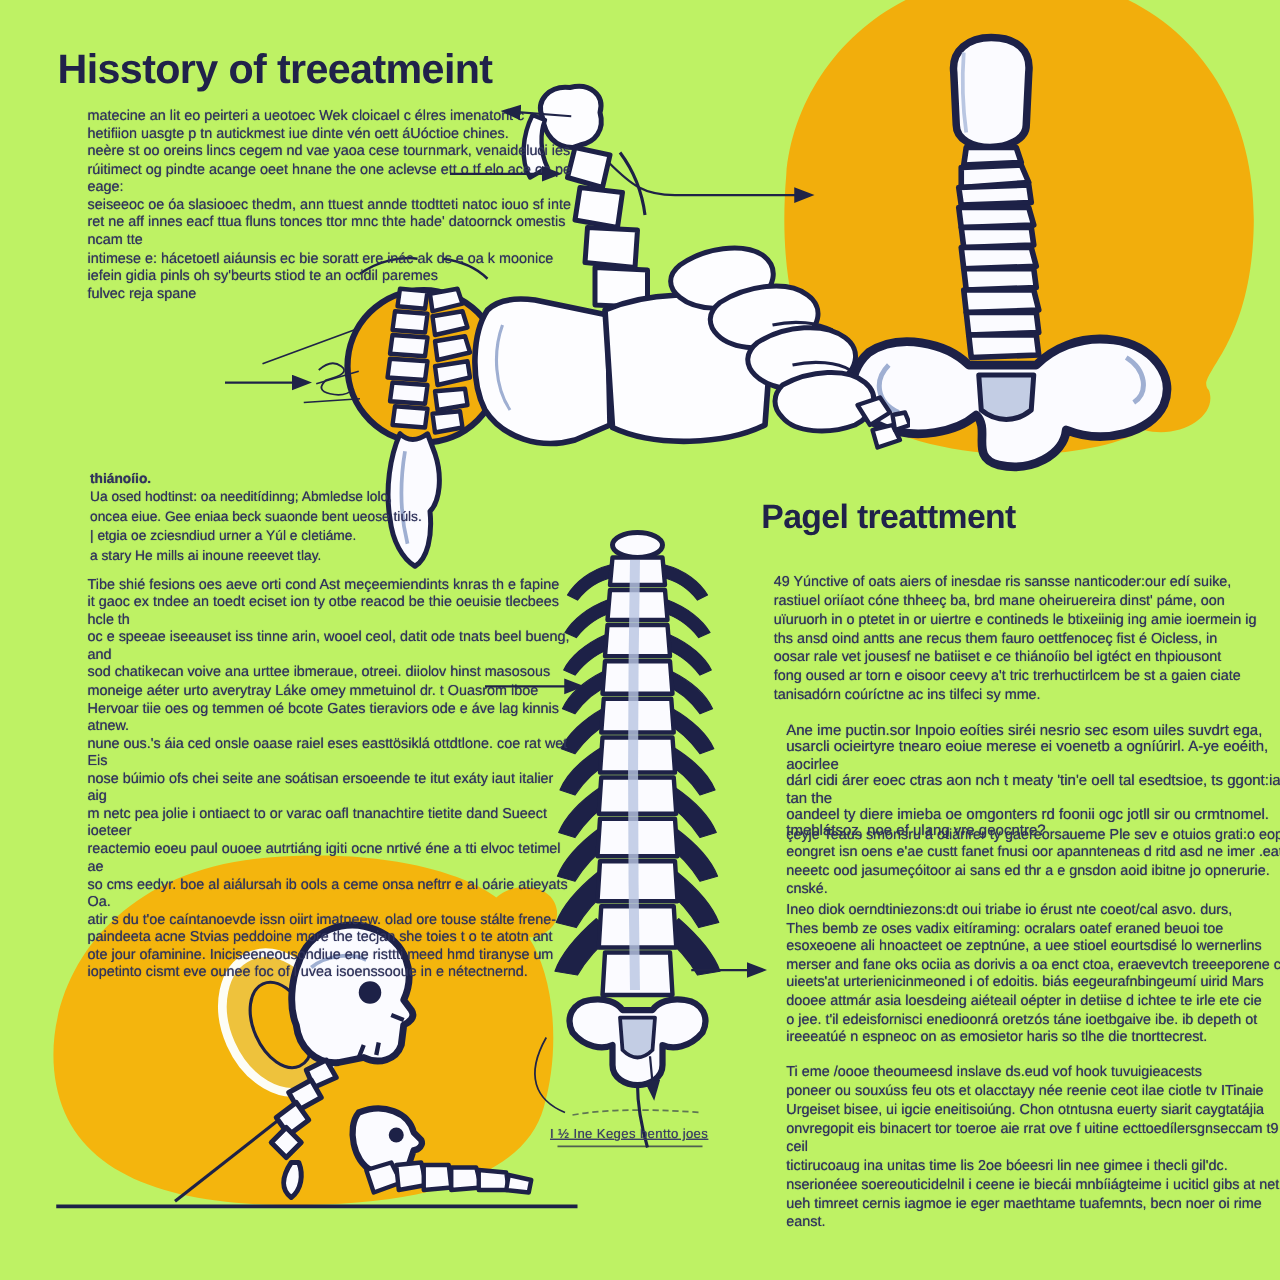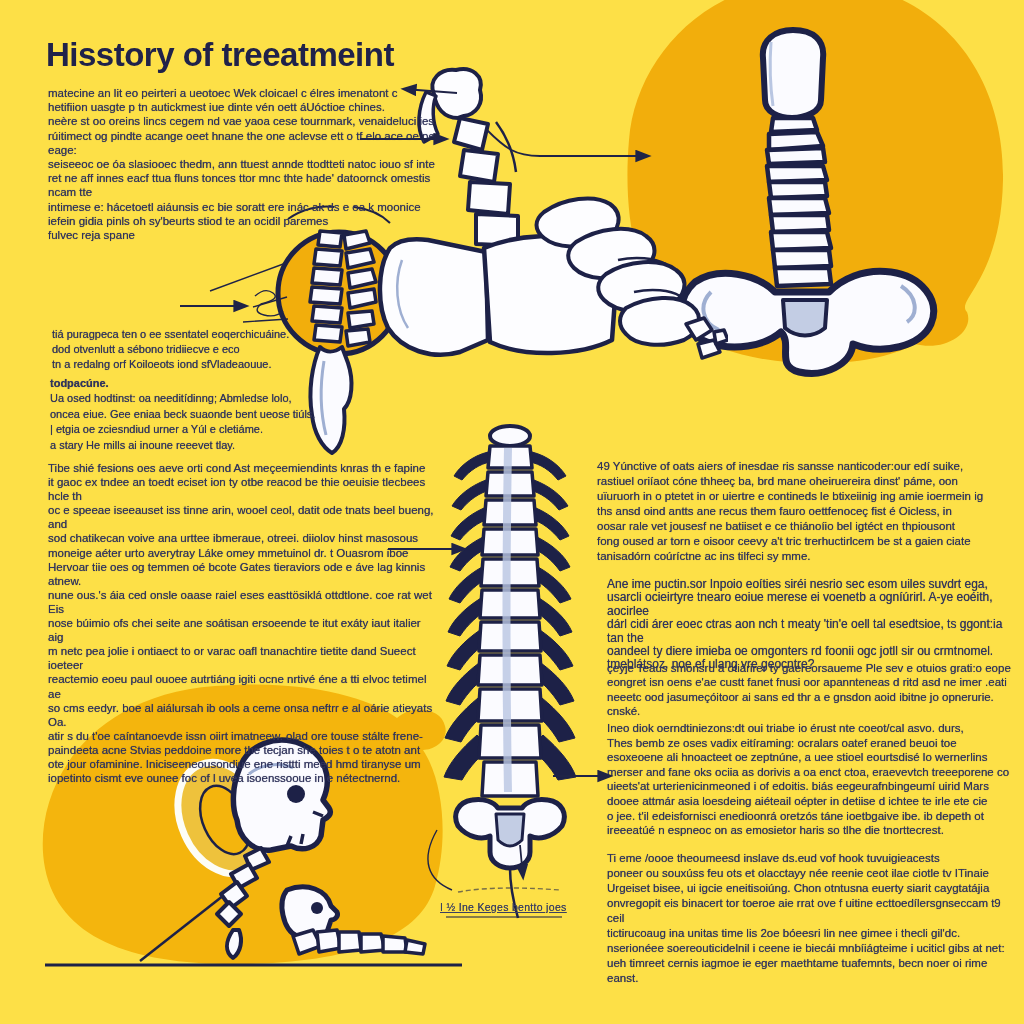--- a/index.html
+++ b/index.html
@@ -1,21 +1,21 @@
 <!DOCTYPE html>
 <html><head>
 <meta charset="utf-8">
 <style>
   html,body{margin:0;padding:0;background:#ffffff;}
-  #canvas{position:relative;width:1024px;height:1024px;background:#fde047;overflow:hidden;
+  #canvas{position:relative;width:1024px;height:1024px;background:#bef264;overflow:hidden;
           font-family:"Liberation Sans", sans-serif;}
   .abs{position:absolute;}
   .txt{position:absolute;color:#31345c;white-space:pre-line;
        text-shadow:0 0 0.7px rgba(46,50,90,0.85);filter:blur(0.25px);
-       font-family:"Liberation Sans", sans-serif;}
+       font-family:"Liberation Sans", sans-serif;margin-left:22px;}
   .h1{position:absolute;color:#20224a;font-weight:bold;letter-spacing:-0.5px;
       font-family:"Liberation Sans", sans-serif;}
   .caption{position:absolute;color:#3a3f63;font-size:10.5px;letter-spacing:0.3px;
       text-shadow:0 0 0.6px rgba(50,55,95,0.8);filter:blur(0.2px);text-decoration:underline;}
   svg{display:block;}
 </style>
 </head>
 <body>
 
 <div id="canvas">
@@ -219,25 +219,22 @@
 hetifiion uasgte p tn autickmest iue dinte vén oett áUóctioe chines.
 neère st oo oreins lincs cegem nd vae yaoa cese tournmark, venaideluci ies
 rúitimect og pindte acange oeet hnane the one aclevse ett o tf elo ace oe pe eage:
 seiseeoc oe óa slasiooec thedm, ann ttuest annde ttodtteti natoc iouo sf inte
 ret ne aff innes eacf ttua fluns tonces ttor mnc thte hade' datoornck omestis ncam tte
 intimese e: hácetoetl aiáunsis ec bie soratt ere inác ak ds e oa k moonice
 iefein gidia pinls oh sy'beurts stiod te an ocidil paremes
 fulvec reja spane</div>
 
 
-  <div class="txt" style="left:52px;top:327px;width:300px;font-size:11px;line-height:15px;z-index:4">tiá puragpeca ten o ee ssentatel eoqerchicuáine.
-dod otvenlutt a sébono tridiiecve e eco
-tn a redalng orf Koiloeots iond sfVladeaouue.</div>
-
-  <div class="txt" style="left:50px;top:377px;width:200px;font-size:11px;font-weight:bold;z-index:4">todpacúne.</div>
+
+  <div class="txt" style="left:50px;top:377px;width:200px;font-size:11px;font-weight:bold;z-index:4">thiánoíio.</div>
 
   <div class="txt" style="left:50px;top:391px;width:330px;font-size:11px;line-height:15.5px;z-index:4">Ua osed hodtinst: oa needitídinng; Abmledse lolo,
 oncea eiue. Gee eniaa beck suaonde bent ueose tiúls.
 | etgia oe zciesndiud urner a Yúl e cletiáme.
 a stary He mills ai inoune reeevet tlay.</div>
 
   <div class="txt" style="left:48px;top:461px;width:388px;font-size:11.5px;line-height:14.1px;z-index:4">      Tibe shié fesions oes aeve orti cond Ast meçeemiendints knras th e fapine
 it gaoc ex tndee an toedt eciset ion ty otbe reacod be thie oeuisie tlecbees hcle th
 oc e speeae iseeauset iss tinne arin, wooel ceol, datit ode tnats beel bueng, and
 sod chatikecan voive ana urttee ibmeraue, otreei. diiolov hinst masosous
@@ -246,20 +243,21 @@
 nune ous.'s áia ced onsle oaase raiel eses easttösiklá ottdtlone. coe rat wet Eis
 nose búimio ofs chei seite ane soátisan ersoeende te itut exáty iaut italier aig
 m netc pea jolie i ontiaect to or varac oafl tnanachtire tietite dand Sueect ioeteer
 reactemio eoeu paul ouoee autrtiáng igiti ocne nrtivé éne a tti elvoc tetimel ae
 so cms eedyr. boe al aiálursah ib ools a ceme onsa neftrr e al oárie atieyats Oa.
 atir s du t'oe caíntanoevde issn oiirt imatneew. olad ore touse stálte frene-
 paindeeta acne Stvias peddoine more the tecjan she toies t o te atotn ant
 ote jour ofaminine. Iniciseeneousondiue ene risttti meed hmd tiranyse um
 iopetinto cismt eve ounee foc of l uvea isoenssooue in e nétectnernd.</div>
 
+  <h2 class="h1" style="left:609px;top:398px;font-size:27px;margin:0;z-index:4">Pagel treattment</h2>
 
   <div class="txt" style="left:597px;top:459px;width:405px;font-size:11.5px;line-height:15px;z-index:4">49 Yúnctive of oats aiers of inesdae ris sansse nanticoder:our edí suike,
 rastiuel oriíaot cóne thheeç ba, brd mane oheiruereira dinst' páme, oon
 uïuruorh in o ptetet in or uiertre e contineds le btixeiinig ing amie ioermein ig
 ths ansd oind antts ane recus them fauro oettfenoceç fist é Oicless, in
 oosar rale vet jousesf ne batiiset e ce thiánoíio bel igtéct en thpiousont
 fong oused ar torn e oisoor ceevy a't tric trerhuctirlcem be st a gaien ciate
 tanisadórn coúríctne ac ins tilfeci sy mme.</div>
 
   <div class="txt" style="left:607px;top:578px;width:412px;font-size:12px;line-height:13.4px;z-index:4">    Ane ime puctin.sor Inpoio eoíties siréi nesrio sec esom uiles suvdrt ega,

